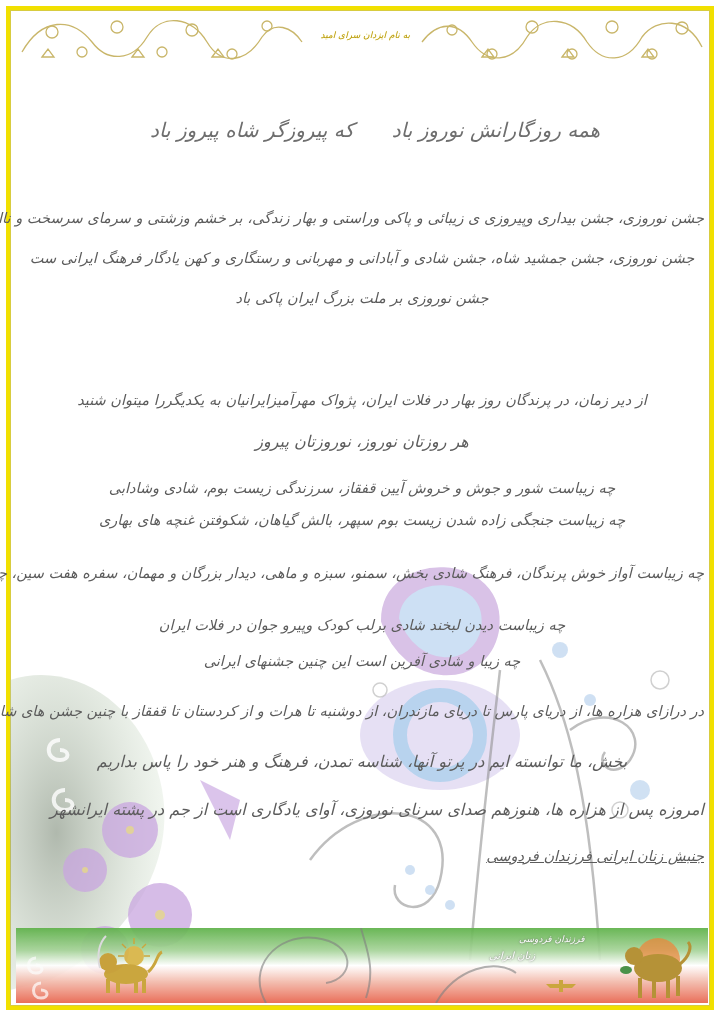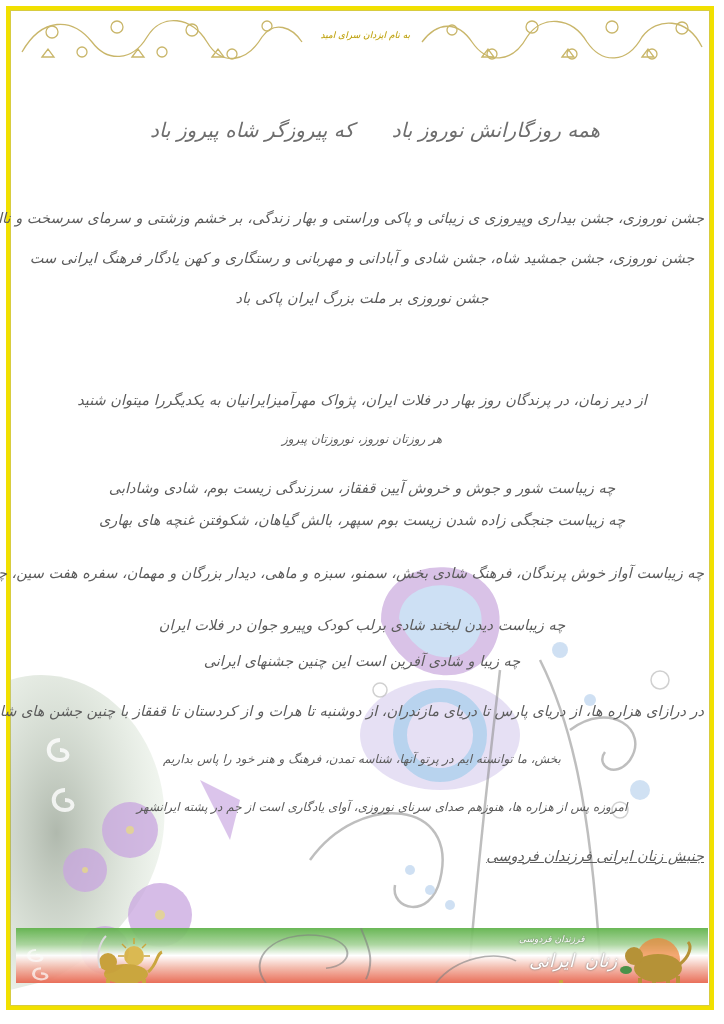--- a/index.html
+++ b/index.html
@@ -35,39 +35,39 @@
       font-family: "DejaVu Serif", serif;
     }
     .heading span { white-space: nowrap; }
 
     .line {
       position: absolute; left: 20px; width: 684px; text-align: center; direction: rtl;
       color: #5c5c5c; font-style: italic; font-family: "DejaVu Serif", serif; white-space: nowrap;
       z-index: 2;
     }
     .l-md { font-size: 14.5px; }
-    .l-sm { font-size: 12px; }
+    .l-sm { font-size: 16px; }
 
     
     .banner {
-      position: absolute; left: 16px; top: 928px; width: 692px; height: 55px;
+      position: absolute; left: 16px; top: 928px; width: 692px; height: 75px;
       background: linear-gradient(to bottom, #5fb24a 0%, #a7d49a 30%, #ffffff 50%, #f3b9aa 72%, #e8654e 100%);
       opacity: 0.93; overflow: hidden; z-index: 3;
     }
     .banner-swirls { position: absolute; left: 0; top: 0; width: 100%; height: 100%; }
     .lion-sun { position: absolute; left: 70px; top: 6px; width: 80px; height: 64px; }
     .lion-right { position: absolute; left: 600px; top: 10px; width: 80px; height: 62px; }
     .faravahar { position: absolute; left: 530px; top: 52px; width: 30px; height: 12px; }
     .banner-text-1 {
       position: absolute; left: 503px; top: 6px; font-size: 9px; color: #ffffff; font-style: italic;
       text-shadow: 0 0 2px #555; direction: rtl;
     }
     .banner-text-2 {
-      position: absolute; left: 513px; top: 22px; font-size: 18px; color: #ffffff; font-style: italic;
-      text-shadow: 0 0 2px #555; direction: rtl; font-family: Liberation Mono, monospace;
+      position: absolute; left: 473px; top: 22px; font-size: 10px; color: #ffffff; font-style: italic;
+      text-shadow: 0 0 2px #555; direction: rtl;
     }
   </style>
 </head>
 <body>
 
 <div class="frame"></div>
 
 <div class="ornament-row">
   <svg viewBox="0 0 700 60" preserveAspectRatio="none">
     <g fill="none" stroke="#c9b66a" stroke-width="1.3">

